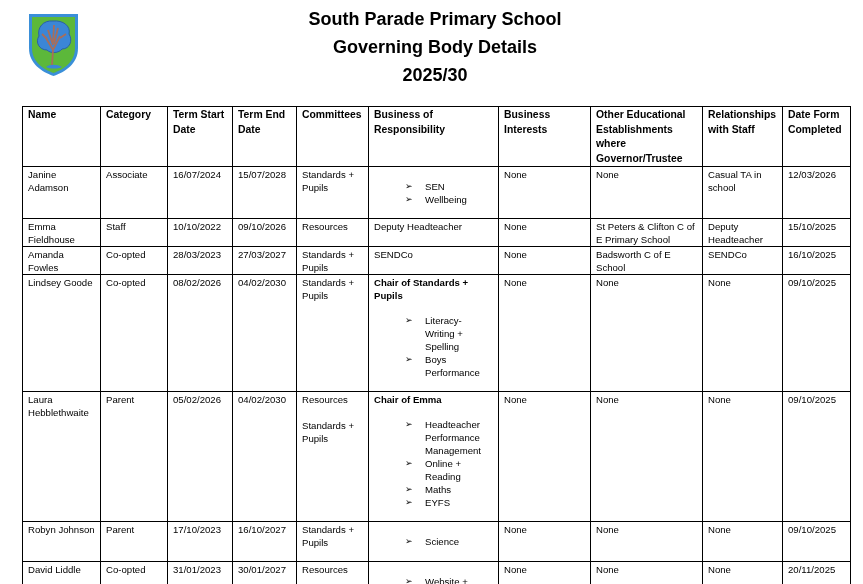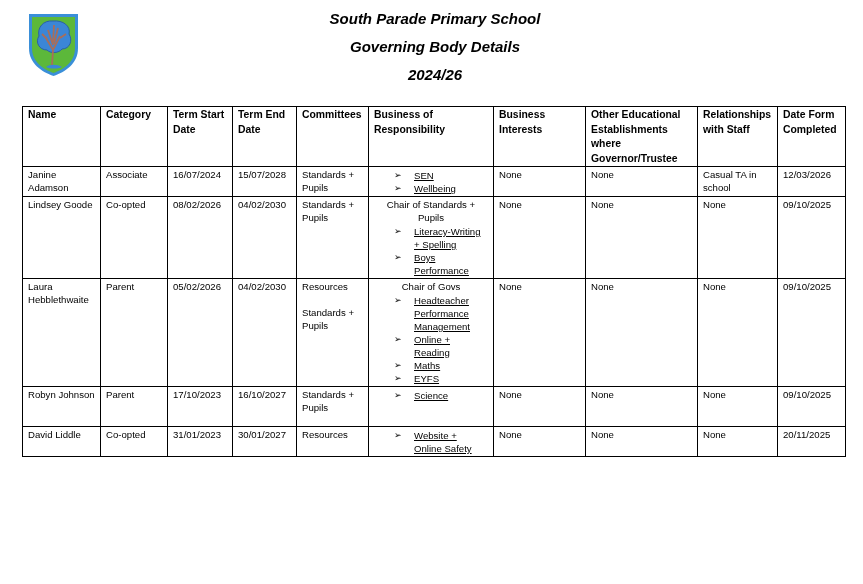--- a/index.html
+++ b/index.html
@@ -1,46 +1,46 @@
 <!DOCTYPE html>
 <html><head>
 <meta charset="utf-8">
 <style>
   html, body { margin:0; padding:0; background:#ffffff; }
   body { width:863px; height:584px; position:relative; overflow:hidden;
          font-family:"Liberation Sans", sans-serif; color:#000; }
   .crest { position:absolute; left:27px; top:12px; width:53px; height:66px; }
   .titles { position:absolute; left:290px; top:12px; width:290px; text-align:center; }
-  .titles div { font-weight:bold; font-size:15px; line-height:14px; height:28px;font-style:italic; }
+  .titles div { font-weight:bold; font-size:18px; line-height:14px; height:28px; }
   table.gov { position:absolute; left:22px; top:106px; border-collapse:collapse;
               table-layout:fixed; font-size:9.6px; line-height:13px;border-radius:13px; }
   table.gov th, table.gov td { border:1.3px solid #000; vertical-align:top;
               padding:1px 5px 0 5px; text-align:left; overflow:hidden; }
   table.gov th { font-weight:bold; font-size:10.4px; line-height:14.5px; }
-  .bold { font-weight:normal;text-align:center; }
-  ul.arrow { list-style:none; margin:1px; padding:0;text-decoration:underline; }
+  .bold { font-weight:bold; }
+  ul.arrow { list-style:none; margin:12px; padding:0; }
   ul.arrow li { position:relative; padding-left:39px; }
   ul.arrow li::before { content:"\27A2"; position:absolute; left:19px; top:0; font-size:9px; }
   .gap { height:13px; }
 </style>
 </head>
 <body>
 
 <svg class="crest" viewBox="0 0 53 66">
   <path d="M2,2 H51 V36 C51,52 38,60 26.5,64 C15,60 2,52 2,36 Z" fill="#3a8fd8"></path>
   <path d="M5,5 H48 V36 C48,50 37,57 26.5,61 C16,57 5,50 5,36 Z" fill="#5cb83a"></path>
   <path d="M26,9 C16,8 10,16 12,24 C8,30 12,38 20,38 C24,42 32,41 35,37 C43,37 46,28 42,22 C44,14 36,8 26,9 Z" fill="#3b86d6" stroke="#2a5fa8" stroke-width="1"></path>
   <path d="M25,54 L26,38 M26,38 L19,26 M26,38 L33,24 M26,33 L21,18 M27,32 L31,16 M20,27 L15,22 M33,26 L39,22 M26,30 L27,13" stroke="#a86e5a" stroke-width="1.8" fill="none"></path>
   <path d="M19,55 C23,52 30,52 35,55 C30,57 24,57 19,55 Z" fill="#3b86d6"></path>
 </svg>
 
 <div class="titles">
   <div>South Parade Primary School</div>
   <div>Governing Body Details</div>
-  <div>2024/26</div>
+  <div>2025/30</div>
 </div>
 
 <table class="gov">
   <colgroup>
     <col style="width:78px">
       <col style="width:67px">
       <col style="width:65px">
       <col style="width:64px">
     <col style="width:72px">
       <col style="width:125px">
@@ -77,21 +77,45 @@
           <li>Wellbeing</li>
         </ul>
       </td>
       <td>None</td>
       <td>None</td>
       <td>Casual TA in school</td>
       <td>12/03/2026</td>
     </tr>
 
 
+    <tr style="height:27px">
+      <td>Emma Fieldhouse</td>
+      <td>Staff</td>
+      <td>10/10/2022</td>
+      <td>09/10/2026</td>
+      <td>Resources</td>
+      <td>Deputy Headteacher</td>
+      <td>None</td>
+      <td>St Peters &amp; Clifton C of E Primary School</td>
+      <td>Deputy Headteacher</td>
+      <td>15/10/2025</td>
+    </tr>
 
+    <tr style="height:27px">
+      <td>Amanda Fowles</td>
+      <td>Co-opted</td>
+      <td>28/03/2023</td>
+      <td>27/03/2027</td>
+      <td>Standards + Pupils</td>
+      <td>SENDCo</td>
+      <td>None</td>
+      <td>Badsworth C of E School</td>
+      <td>SENDCo</td>
+      <td>16/10/2025</td>
+    </tr>
 
     <tr style="height:78px">
       <td>Lindsey Goode</td>
       <td>Co-opted</td>
       <td>08/02/2026</td>
       <td>04/02/2030</td>
       <td>Standards + Pupils</td>
       <td>
         <div class="bold">Chair of Standards + Pupils</div>
         <ul class="arrow">
@@ -109,21 +133,21 @@
       <td>Laura Hebblethwaite</td>
       <td>Parent</td>
       <td>05/02/2026</td>
       <td>04/02/2030</td>
       <td>
         <div>Resources</div>
         <div class="gap"></div>
         <div>Standards + Pupils</div>
       </td>
       <td>
-        <div class="bold">Chair of Govs</div>
+        <div class="bold">Chair of Emma</div>
         <ul class="arrow">
           <li>Headteacher Performance Management</li>
           <li>Online + Reading</li>
           <li>Maths</li>
           <li>EYFS</li>
         </ul>
       </td>
       <td>None</td>
       <td>None</td>
       <td>None</td>

